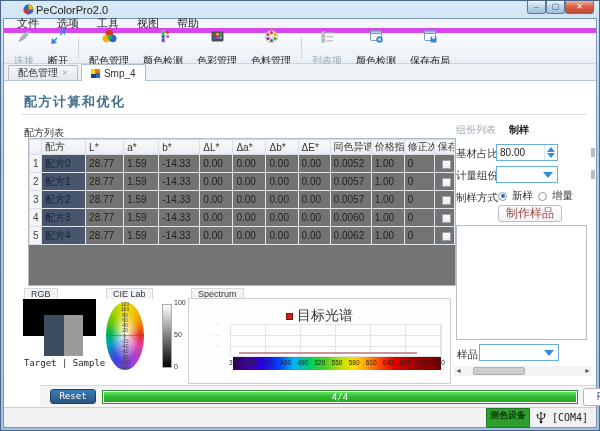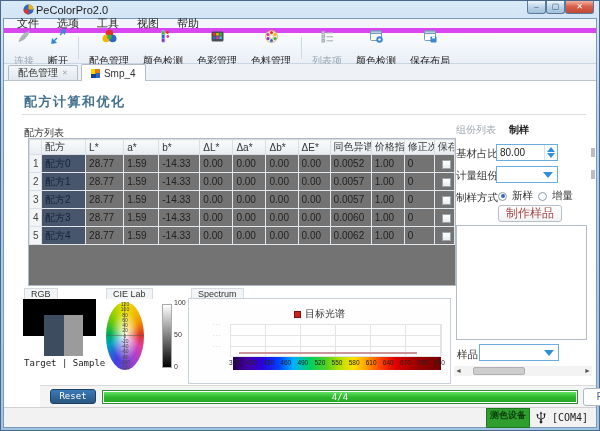--- a/index.html
+++ b/index.html
@@ -95,21 +95,21 @@
 .l-bar { position:absolute; left:158px; top:223px; width:10px; height:64px;
   border:1px solid #aaa; background:linear-gradient(#fff,#000); }
 .l-lab { position:absolute; left:170px; font-size:7px; color:#333; }
 
 
 .spec-panel { position:absolute; left:184px; top:217px; width:263px; height:86px;
   border:1px solid #c8d0d8; background:#fefefe; }
 .spec-legend { position:absolute; left:0; right:0; top:8px; display:flex; justify-content:center;
   align-items:center; gap:4px; }
 .spec-legend .sq { width:7px; height:7px; background:#cc2020; border:1px solid #7a1010; }
-.spec-legend .txt { font-size:10px; color:#333; }
+.spec-legend .txt { font-size:14px; color:#333; }
 .spec-grid { position:absolute; left:41px; top:25px; width:212px; height:33px;
   background-image:linear-gradient(#e4e4e4 1px,transparent 1px),
                    linear-gradient(90deg,#e4e4e4 1px,transparent 1px);
   background-size:35px 11px; border-right:1px solid #e4e4e4; border-bottom:1px solid #e4e4e4; }
 .spec-yticks { position:absolute; left:24px; top:21px; display:flex; flex-direction:column; gap:5px; }
 .spec-yticks span { font-size:6px; line-height:6px; letter-spacing:1px; color:#999; }
 .spec-line { position:absolute; left:50px; top:53px; width:178px; height:2px; background:#c9969c; }
 .rainbow { position:absolute; left:44px; top:58px; width:208px; height:13px;
   background:linear-gradient(90deg,#25004d 0%,#4400a8 7%,#2a00e0 14%,#0040ff 22%,#00b0ff 29%,
     #00d060 37%,#55d020 45%,#b0e000 51%,#ffe000 58%,#ffa000 64%,#ff4000 71%,#e00000 78%,

